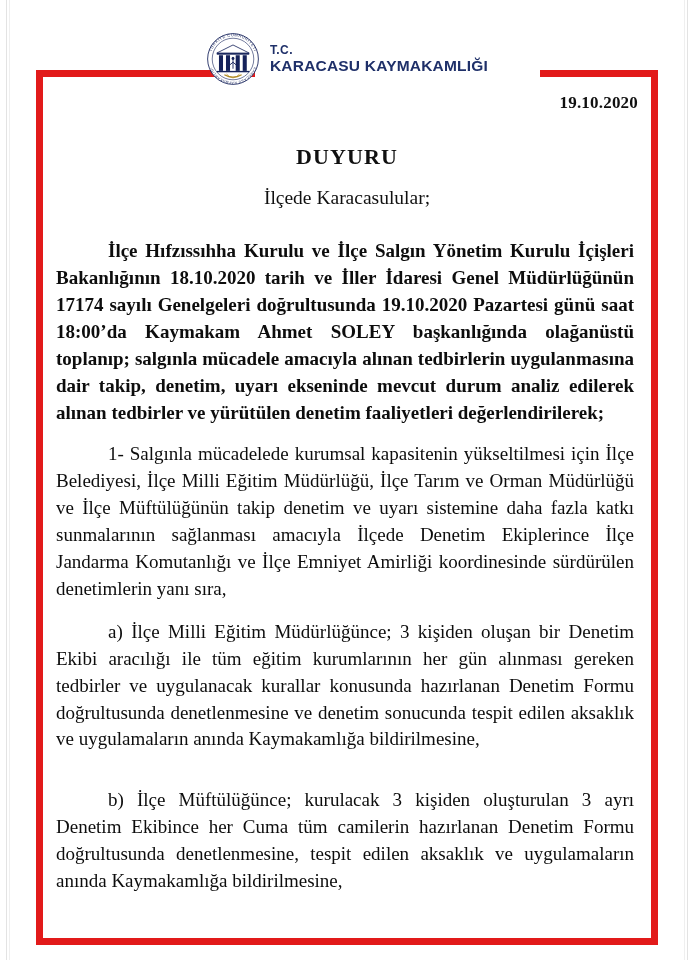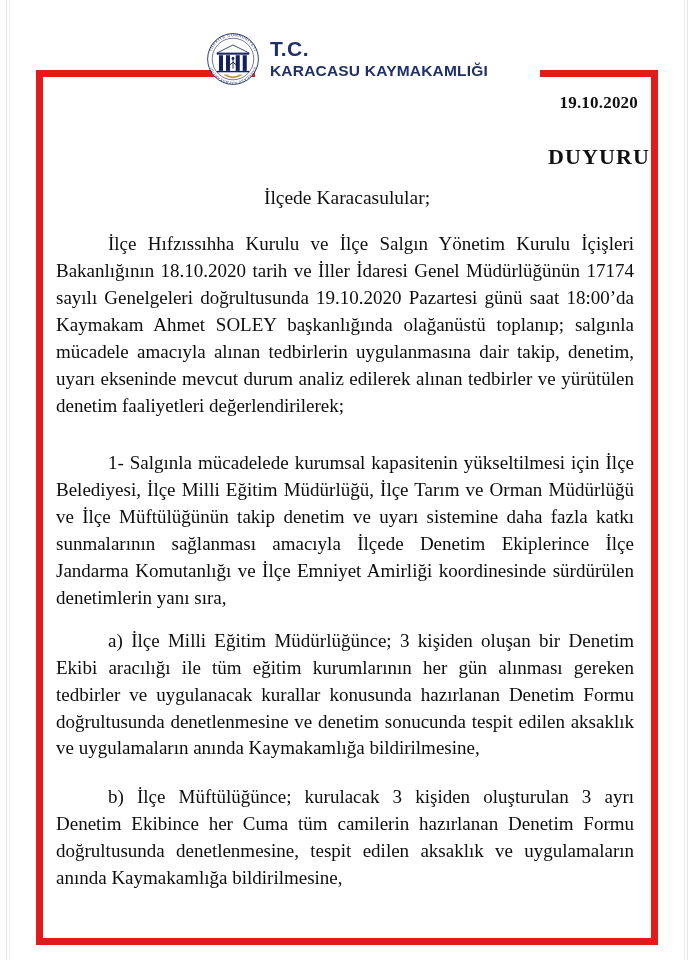--- a/index.html
+++ b/index.html
@@ -54,21 +54,21 @@
     flex: 0 0 54px;
     position: relative;
   }
   #header-text {
     margin-left: 10px;
     font-family: "Liberation Sans", sans-serif;
     color: #1f3069;
     line-height: 1.18;
   }
   #tc-line {
-    font-size: 21px;
+    font-size: 12px;
     font-weight: bold;
     letter-spacing: 0.4px;
   }
   #office-line {
     font-size: 15.5px;
     font-weight: bold;
     letter-spacing: 0.2px;
   }
 
   
@@ -106,21 +106,21 @@
   }
   #date {
     text-align: right;
     font-size: 17px;
     font-weight: bold;
     color: #101010;
     margin: 13px 12px 0 0;
     letter-spacing: 0.2px;
   }
   #title {
-    text-align: right;
+    text-align: center;
     font-size: 22px;
     font-weight: bold;
     color: #101010;
     margin-top: 31px;
     letter-spacing: 1.1px;
   }
   #salutation {
     text-align: center;
     font-size: 19.5px;
     color: #101010;
@@ -128,24 +128,24 @@
   }
   .para {
     font-size: 19px;
     color: #0d0d0d;
     text-align: justify;
     text-justify: inter-word;
     line-height: 1.42;
     margin: 0 16px 0 12px;
     text-indent: 52px;
   }
-  .para.p1 { margin-top: 22px; }
-  .para.p2 { margin-top: 30px; }
+  .para.p1 { margin-top: 29px; font-weight: bold; }
+  .para.p2 { margin-top: 14px; }
   .para.p3 { margin-top: 16px; }
-  .para.p4 { margin-top: 22px; }
+  .para.p4 { margin-top: 34px; }
 </style>
 </head>
 <body>
 
 <div id="page">
 
   <div class="paper-edge left"></div>
   <div class="paper-edge left2"></div>
   <div class="paper-edge right"></div>
   <div class="paper-edge right2"></div>

